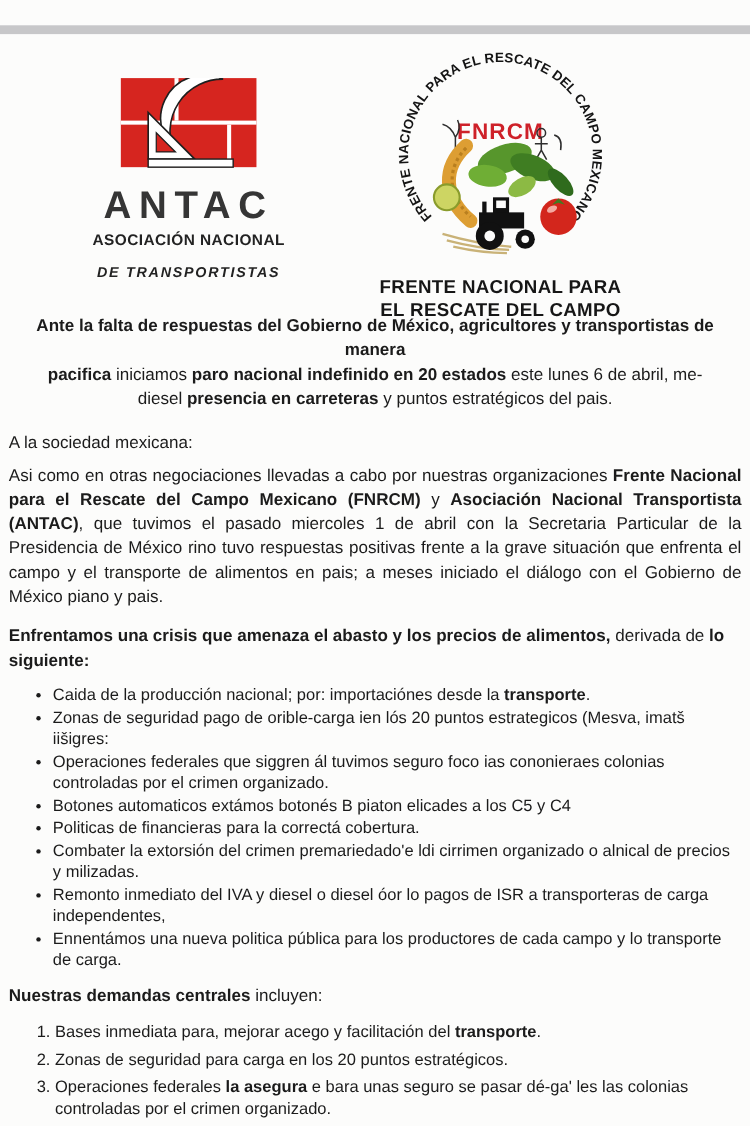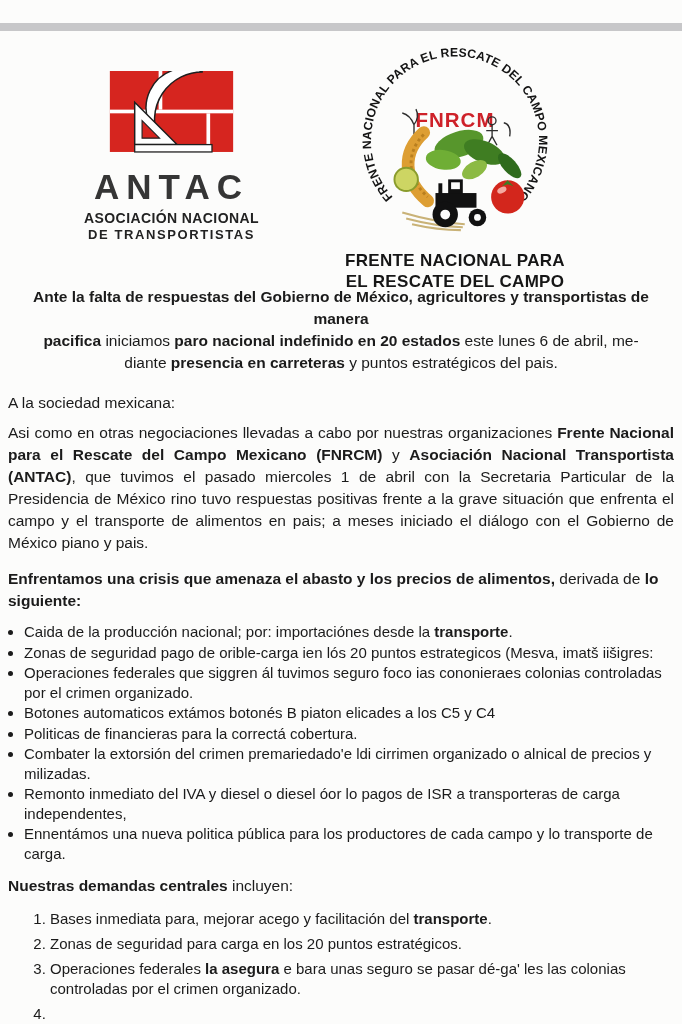--- a/index.html
+++ b/index.html
@@ -13,39 +13,39 @@
 
   .top-strip { position:absolute; top:23px; left:0; width:682px; height:8px; background:#c7c7c9; }
 
   
   .header { position:absolute; top:31px; left:0; width:682px; height:252px; }
 
   .antac { position:absolute; left:64px; top:40px; width:215px; text-align:center; }
   .antac svg { width:135px; height:92px; display:block; margin:0 auto; }
   .antac-acronym { font-size:35px; font-weight:bold; letter-spacing:7px; color:#353535; margin-top:4px; }
   .antac-sub1 { font-size:14px; font-weight:bold; letter-spacing:0.4px; color:#222; margin-top:3px; }
-  .antac-sub2 { font-size:13px; font-weight:bold; letter-spacing:1.6px; color:#222; margin-top:1px; }
+  .antac-sub2 { font-size:13px; font-weight:bold; letter-spacing:1.6px; color:#222; margin-top:14px;font-style:italic; }
 
   .fnrcm { position:absolute; left:322px; top:0; width:266px; text-align:center; }
   .fnrcm svg { width:240px; height:205px; display:block; margin:0 auto; }
   .arc-text { font-size:12.5px; font-weight:bold; letter-spacing:0.2px; fill:#141414; }
   .fnrcm-acr { font-size:21px; font-weight:bold; fill:#ce2129; letter-spacing:1px; }
   .fnrcm-caption { font-size:17px; font-weight:bold; line-height:21px; color:#161616; margin-top:14px; letter-spacing:0.3px; }
 
   
   main { position:absolute; top:286px; left:0; width:682px; font-size:15.5px; }
   .b { font-weight:bold; }
 
   .headline { text-align:center; line-height:22px; padding:0 14px; }
   .salutation { margin:20px 8px 0 8px; }
   .para { margin:10px 8px 0 8px; line-height:22px; }
   .justify { text-align:justify; }
   .heading-mixed { margin-top:14px; line-height:22px; }
 
-  ul.bullets { margin:10px 8px 0 0; padding-left:24px; list-style:disc; }
+  ul.bullets { margin:10px 8px 0 0; padding-left:48px; list-style:disc; }
   ul.bullets li { margin-bottom:1px; line-height:19.5px; font-size:15px; }
 
   .demands-heading { margin-top:12px; }
   ol.demands { margin:12px 8px 0 0; padding-left:50px; list-style:decimal; }
   ol.demands li { margin-bottom:5px; line-height:20px; font-size:15px; }
 </style>
 </head>
 <body>
 
 <div class="sheet">
@@ -131,21 +131,21 @@
         <div>FRENTE NACIONAL PARA</div>
         <div>EL RESCATE DEL CAMPO</div>
       </div>
     </div>
   </header>
 
   <main>
     <div class="headline">
       <div><span class="b">Ante la falta de respuestas del Gobierno de México, agricultores y transportistas de manera</span></div>
       <div><span class="b">pacifica</span><span> iniciamos </span><span class="b">paro nacional indefinido en 20 estados</span><span> este lunes 6 de abril, me-</span></div>
-      <div><span>diante </span><span class="b">presencia en carreteras</span><span> y puntos estratégicos del pais.</span></div>
+      <div><span>diesel </span><span class="b">presencia en carreteras</span><span> y puntos estratégicos del pais.</span></div>
     </div>
 
     <p class="salutation">A la sociedad mexicana:</p>
 
     <p class="para justify"><span>Asi como en otras negociaciones llevadas a cabo por nuestras organizaciones </span><span class="b">Frente Nacional para el Rescate del Campo Mexicano (FNRCM)</span><span> y </span><span class="b">Asociación Nacional Transportista (ANTAC)</span><span>, que tuvimos el pasado miercoles 1 de abril con la Secretaria Particular de la Presidencia de México rino tuvo respuestas positivas frente a la grave situación que enfrenta el campo y el transporte de alimentos en pais; a meses iniciado el diálogo con el Gobierno de México piano y pais.</span></p>
 
     <p class="para heading-mixed"><span class="b">Enfrentamos una crisis que amenaza el abasto y los precios de alimentos,</span><span> derivada de </span><span class="b">lo siguiente:</span></p>
 
     <ul class="bullets">
         <li><span>Caida de la producción nacional; por: importaciónes desde la </span><span class="b">transporte</span><span>.</span></li>

